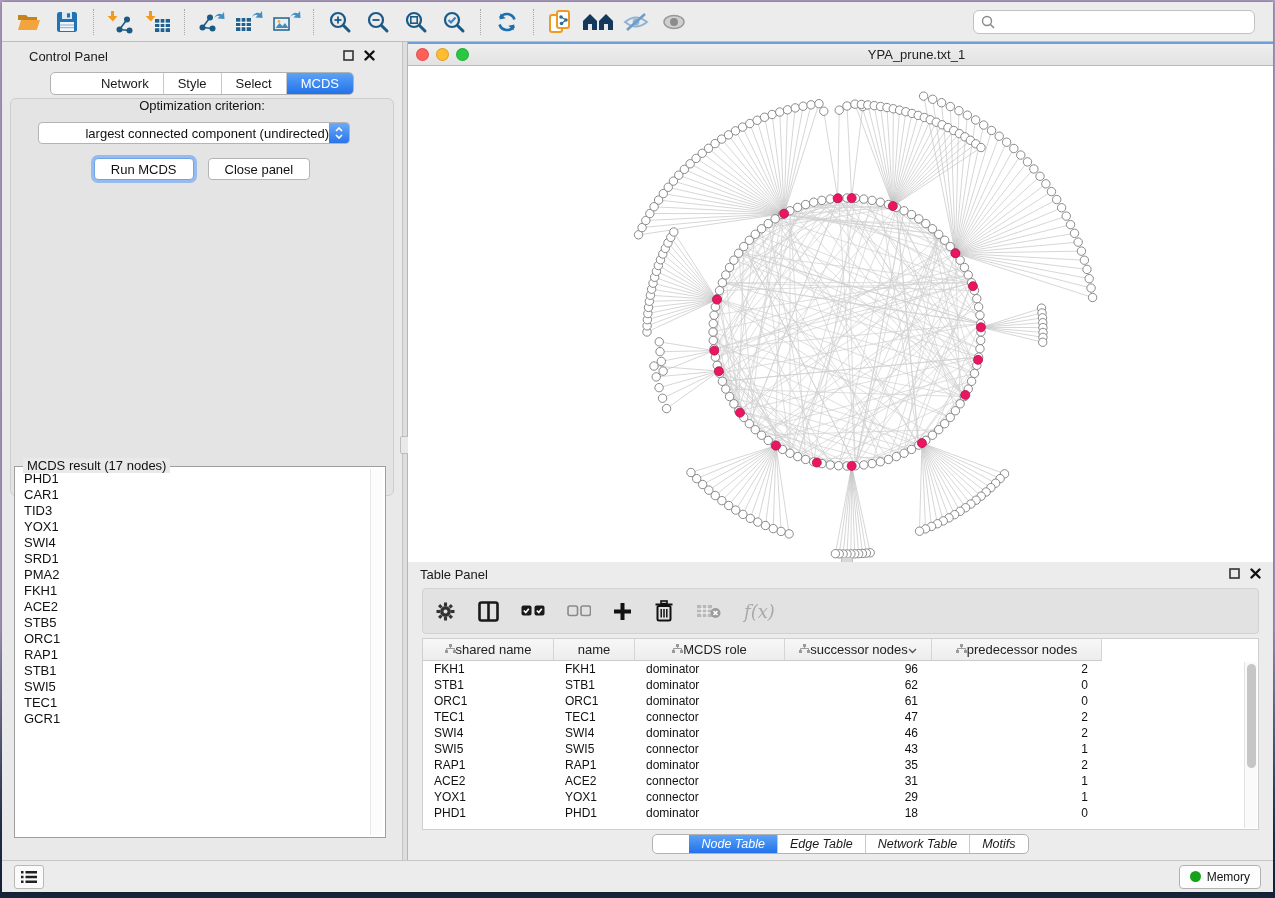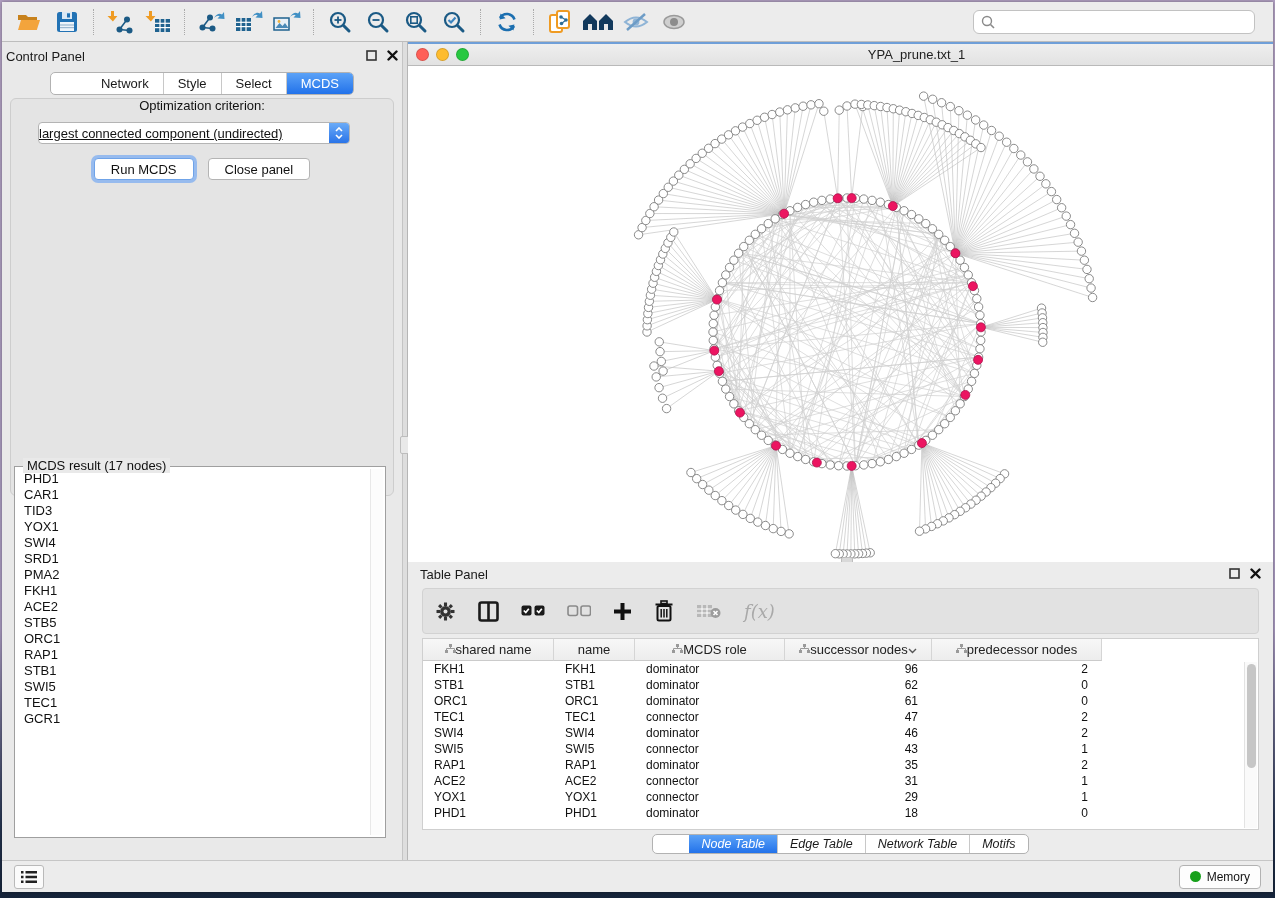--- a/index.html
+++ b/index.html
@@ -9,32 +9,32 @@
   
   .toolbar{position:absolute;left:0;top:0;width:100%;height:40px;background:#ececec;border-bottom:1px solid #bdbdbd;display:flex;align-items:center;padding:0 8px;}
   .tb-icon{width:32px;height:30px;display:flex;align-items:center;justify-content:center;margin:0 3px;border-radius:4px;}
   .tb-sep{width:1px;height:26px;border-left:1px dotted #a9a9a9;margin:0 7px;}
   .search-box{margin-left:auto;margin-right:10px;width:282px;height:24px;background:#fff;border:1px solid #c2c2c2;border-radius:6px;display:flex;align-items:center;padding:0 7px;}
   .search-box input{border:none;outline:none;flex:1;font-size:12px;margin-left:5px;background:transparent;}
   
   .main{position:absolute;left:0;top:40px;width:100%;height:818px;}
   
   .control-panel{position:absolute;left:0;top:0;width:400px;height:818px;background:#e9e9e9;}
-  .cp-header{position:absolute;left:0;top:0;width:100%;height:28px;display:flex;align-items:center;padding:0 4px;}
+  .cp-header{position:absolute;left:0;top:0;width:100%;height:28px;display:flex;align-items:center;padding:0 27px;}
   .cp-title{font-size:13px;color:#1a1a1a;}
   .panel-btns{margin-left:auto;display:flex;gap:10px;align-items:center;}
   .cp-tabs{position:absolute;left:0;top:30px;width:100%;display:flex;justify-content:center;}
   .seg{display:inline-flex;background:#fff;border:1px solid #b2b2b2;border-radius:5px;overflow:hidden;}
   .seg-item{padding:3px 14px;font-size:13px;color:#1a1a1a;border-left:1px solid #c8c8c8;}
   .seg-item:first-child{border-left:none;margin-left:36px;}
   .seg-item.active{background:linear-gradient(#5ba2f7,#2272ea);color:#fff;}
   .cp-content{position:absolute;left:8px;right:8px;top:56px;height:398px;background:#e4e4e4;border:1px solid #cdcdcd;border-radius:6px;}
   .crit-label{position:absolute;top:56px;width:100%;text-align:center;font-size:13px;color:#111;}
   .dropdown{position:absolute;left:36px;top:80px;width:312px;height:22px;background:#fff;border:1px solid #b4b4b4;border-radius:4px;display:flex;align-items:center;}
-  .dropdown .dd-text{flex:1;text-align:left;font-size:13px;color:#111;text-decoration:underline;}
+  .dropdown .dd-text{flex:1;text-align:right;font-size:13px;color:#111;}
   .dd-cap{width:20px;height:100%;border-radius:0 3px 3px 0;background:linear-gradient(#6aabf8,#2a74e8);display:flex;flex-direction:column;align-items:center;justify-content:center;gap:2px;}
   .btn-row{position:absolute;left:0;top:116px;width:100%;display:flex;justify-content:center;gap:14px;}
   .mac-btn{height:22px;padding:0 16px;background:#fff;border:1px solid #b4b4b4;border-radius:4px;font-size:13px;color:#111;display:flex;align-items:center;}
   .mac-btn.focused{box-shadow:0 0 0 3px rgba(100,160,245,.6);border-color:#6fa3e8;}
   .groupbox{position:absolute;left:12px;right:16px;top:424px;height:372px;border:1px solid #9f9f9f;background:#fff;}
   .gb-legend{position:absolute;top:-9px;left:8px;background:#e9e9e9;padding:0 4px;font-size:13px;color:#111;}
   .gb-list{position:absolute;left:2px;top:4px;right:16px;bottom:2px;overflow:hidden;font-size:13px;color:#111;padding-left:7px;}
   .gb-list div{line-height:16px;}
   .gb-scroll{position:absolute;top:2px;right:2px;bottom:2px;width:13px;background:#fcfcfc;border-left:1px solid #e8e8e8;}
   

